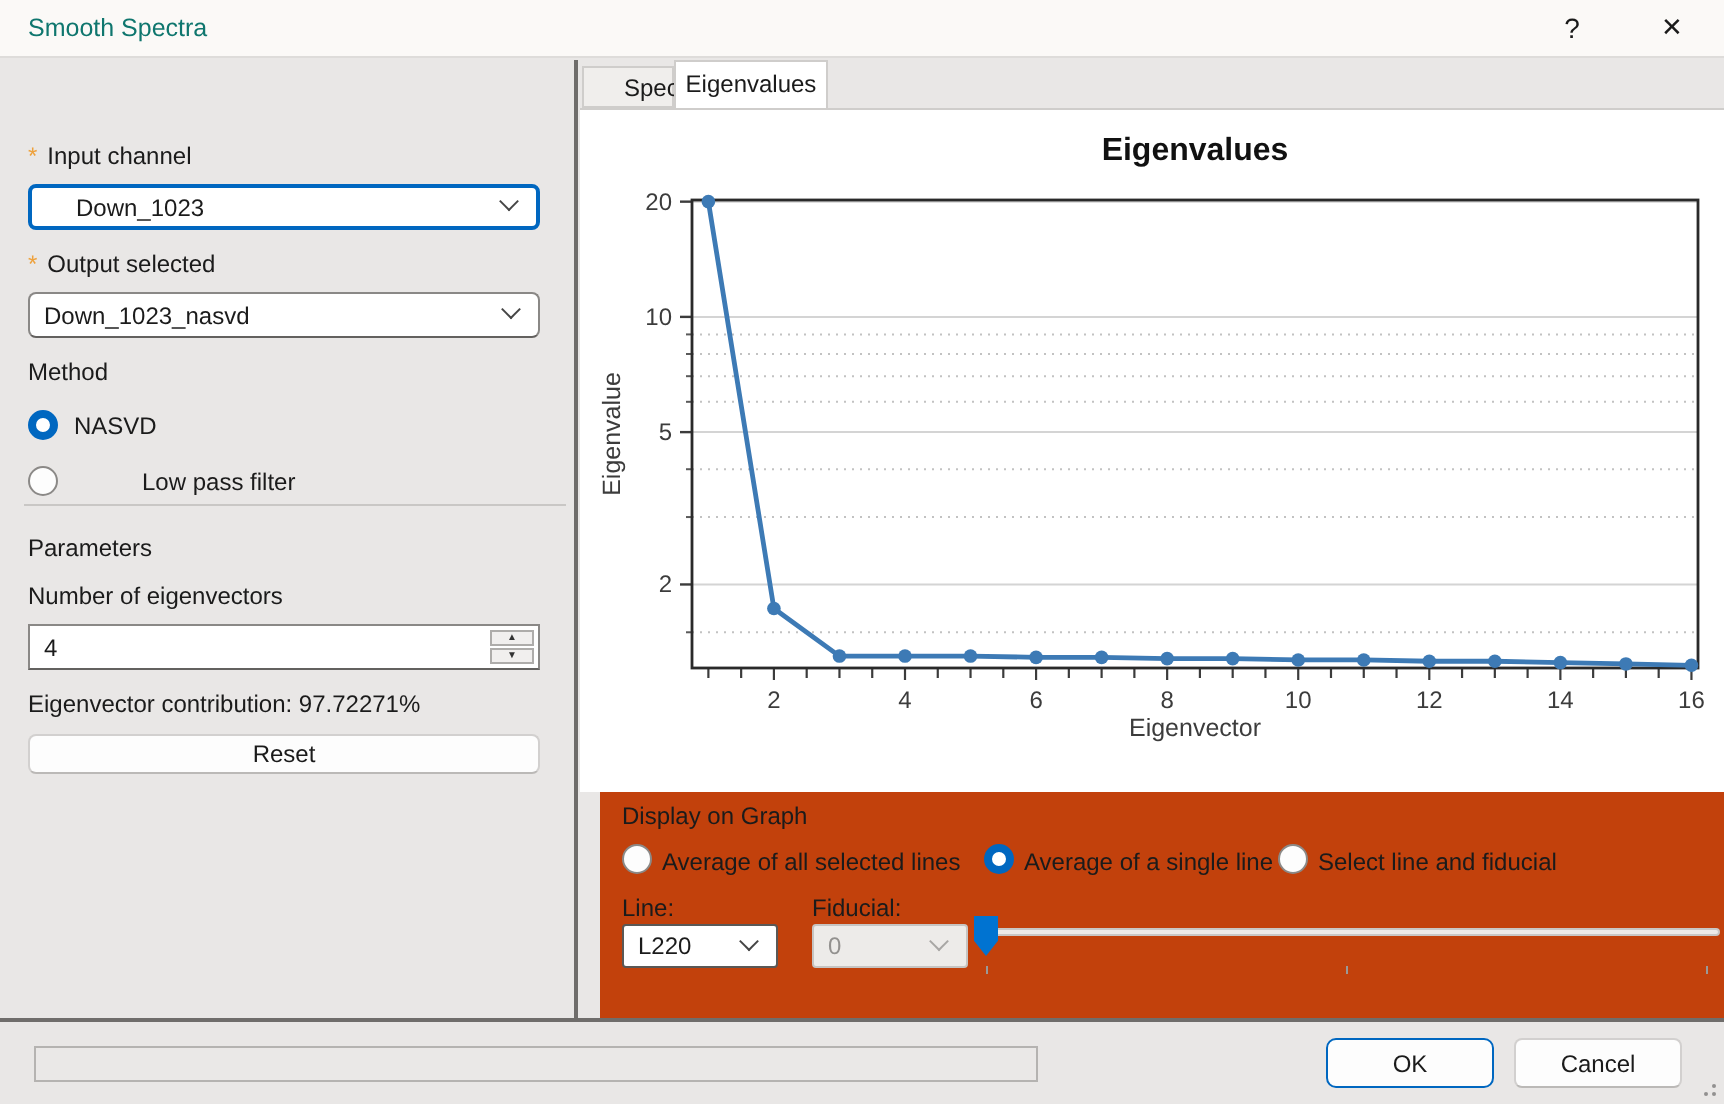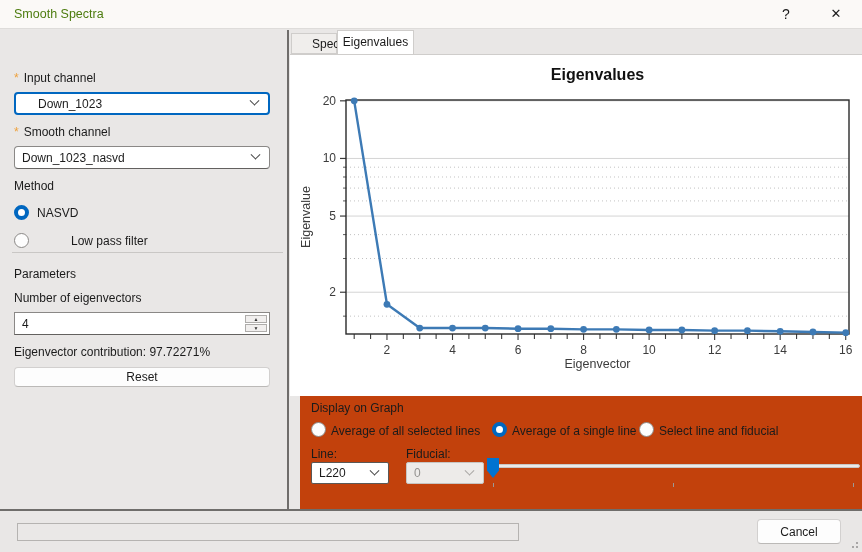--- a/index.html
+++ b/index.html
@@ -4,21 +4,21 @@
 <style>
   * { margin:0; padding:0; box-sizing:border-box; }
   html,body { background:#cfcdcb; }
   body { font-family:"Liberation Sans", sans-serif; color:#1b1b1b; }
   #win { position:relative; width:862px; height:552px; background:#e9e7e6; outline:1px solid #98targ96;
          outline:1px solid #989694; overflow:hidden; }
 
   
   .titlebar { position:absolute; left:0; top:0; width:862px; height:29px; background:#fbf9f7;
               border-bottom:1px solid #dedcda; }
-  .titlebar .title { position:absolute; left:14px; top:7px; font-size:12.5px; color:#4d7c0f; }
+  .titlebar .title { position:absolute; left:14px; top:7px; font-size:12.5px; color:#0f766e; }
   .tb-btn { position:absolute; top:0; width:40px; height:28px; border:none; background:transparent;
             font-size:14px; color:#1a1a1a; text-align:center; line-height:28px; cursor:default;
             font-family:"Liberation Sans", sans-serif; }
   .tb-help { right:56px; }
   .tb-close { right:6px; font-size:13px; }
 
   
   .left-panel { position:absolute; left:0; top:30px; width:344px; height:479px; background:#e9e7e6; }
   .v-split { position:absolute; left:287px; top:30px; width:2px; height:480px; background:#6f6d6b; }
   .h-split { position:absolute; left:0; top:509px; width:862px; height:2px; background:#6f6d6b; }
@@ -103,21 +103,21 @@
   <div class="left-panel">
     <div class="label" style="left:14px; top:41px;">
       <span class="req">*</span><span>Input channel</span>
     </div>
     <div class="combo focused" style="left:14px; top:62px; width:256px;">
       <span class="ctext">Down_1023</span>
       <span class="chev"></span>
     </div>
 
     <div class="label" style="left:14px; top:95px;">
-      <span class="req">*</span><span>Smooth channel</span>
+      <span class="req">*</span><span>Output selected</span>
     </div>
     <div class="combo" style="left:14px; top:116px; width:256px;">
       <span class="ctext">Down_1023_nasvd</span>
       <span class="chev"></span>
     </div>
 
     <div class="label" style="left:14px; top:149px;">Method</div>
 
     <span class="radio checked" style="left:14px; top:175px;"></span>
     <div class="label" style="left:37px; top:176px;">NASVD</div>
@@ -269,20 +269,21 @@
     <div class="slider-thumb" style="left:187px;"></div>
     <div class="slider-tick" style="left:193px;"></div>
     <div class="slider-tick" style="left:373px;"></div>
     <div class="slider-tick" style="left:553px;"></div>
   </div>
 
   <div class="h-split"></div>
 
   <div class="footer">
     <div class="progress"></div>
+    <button class="btn ok-btn">OK</button>
     <button class="btn cancel-btn">Cancel</button>
     <div class="grip">
       <i style="right:0; bottom:0;"></i>
         <i style="right:4px; bottom:0;"></i>
         <i style="right:0; bottom:4px;"></i>
     </div>
   </div>
 </div>
 
 </body></html>

